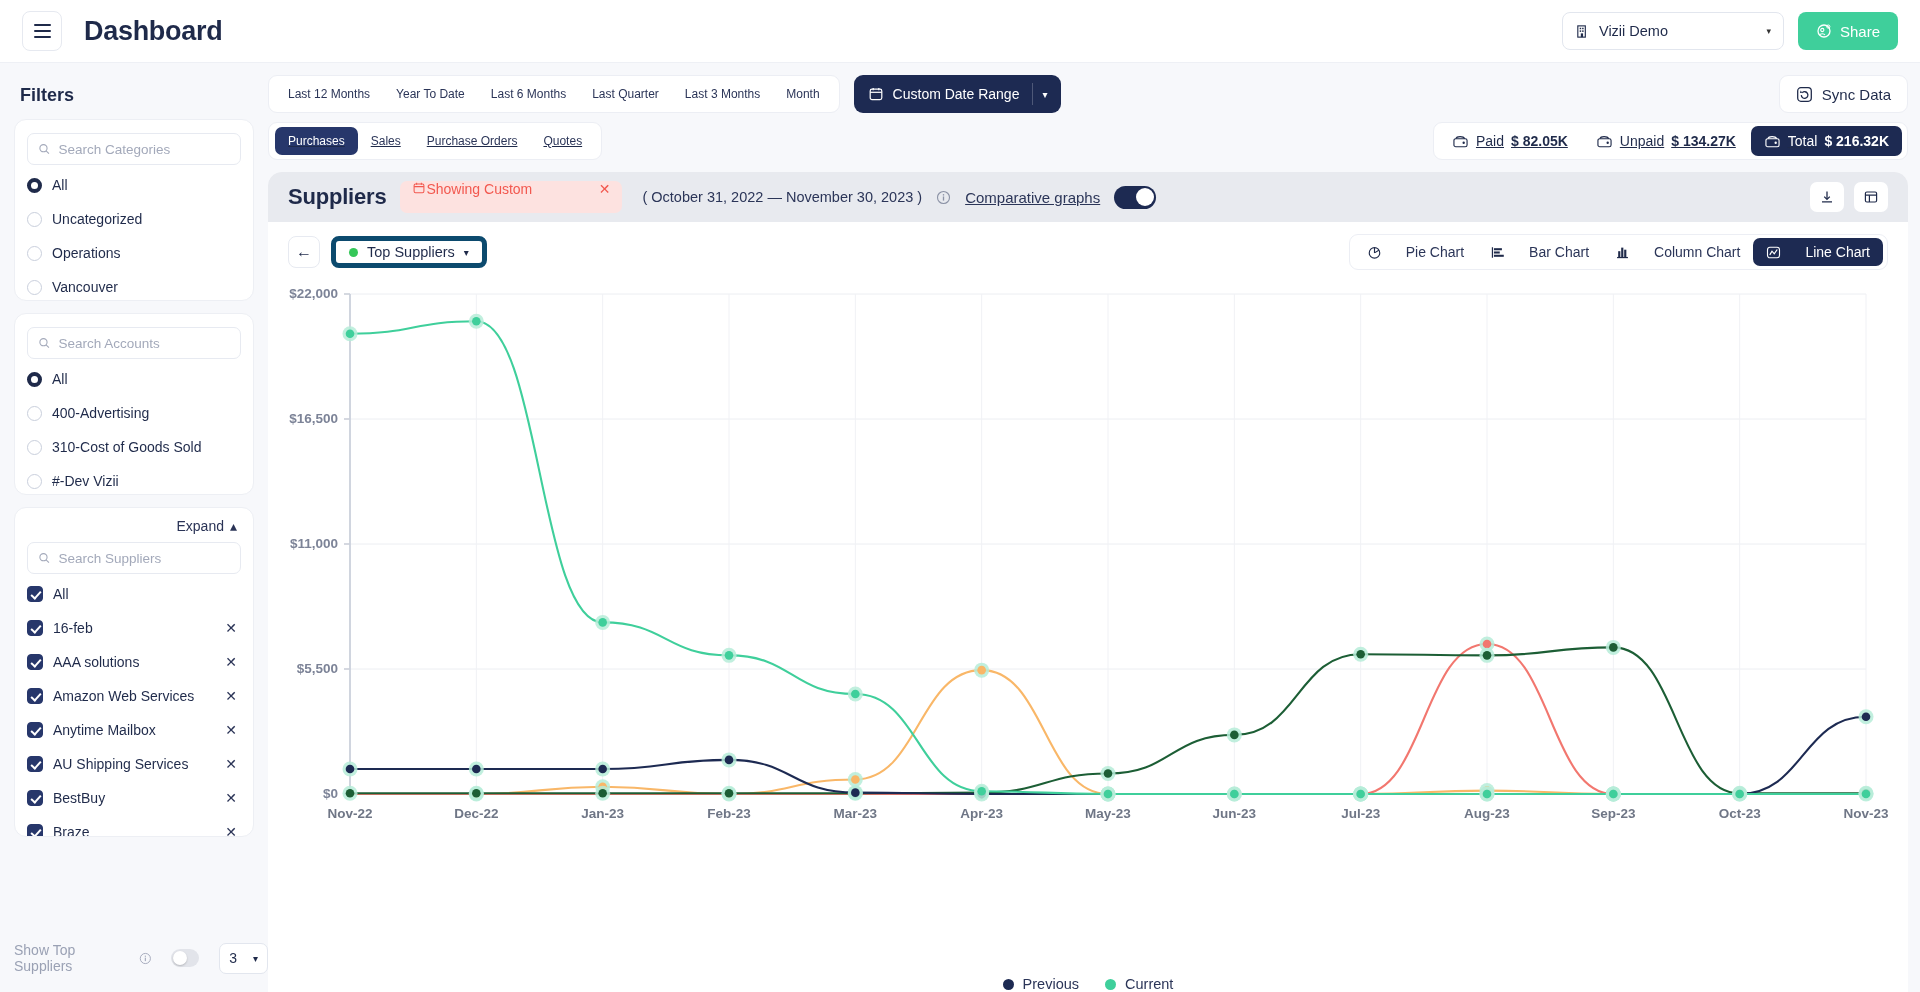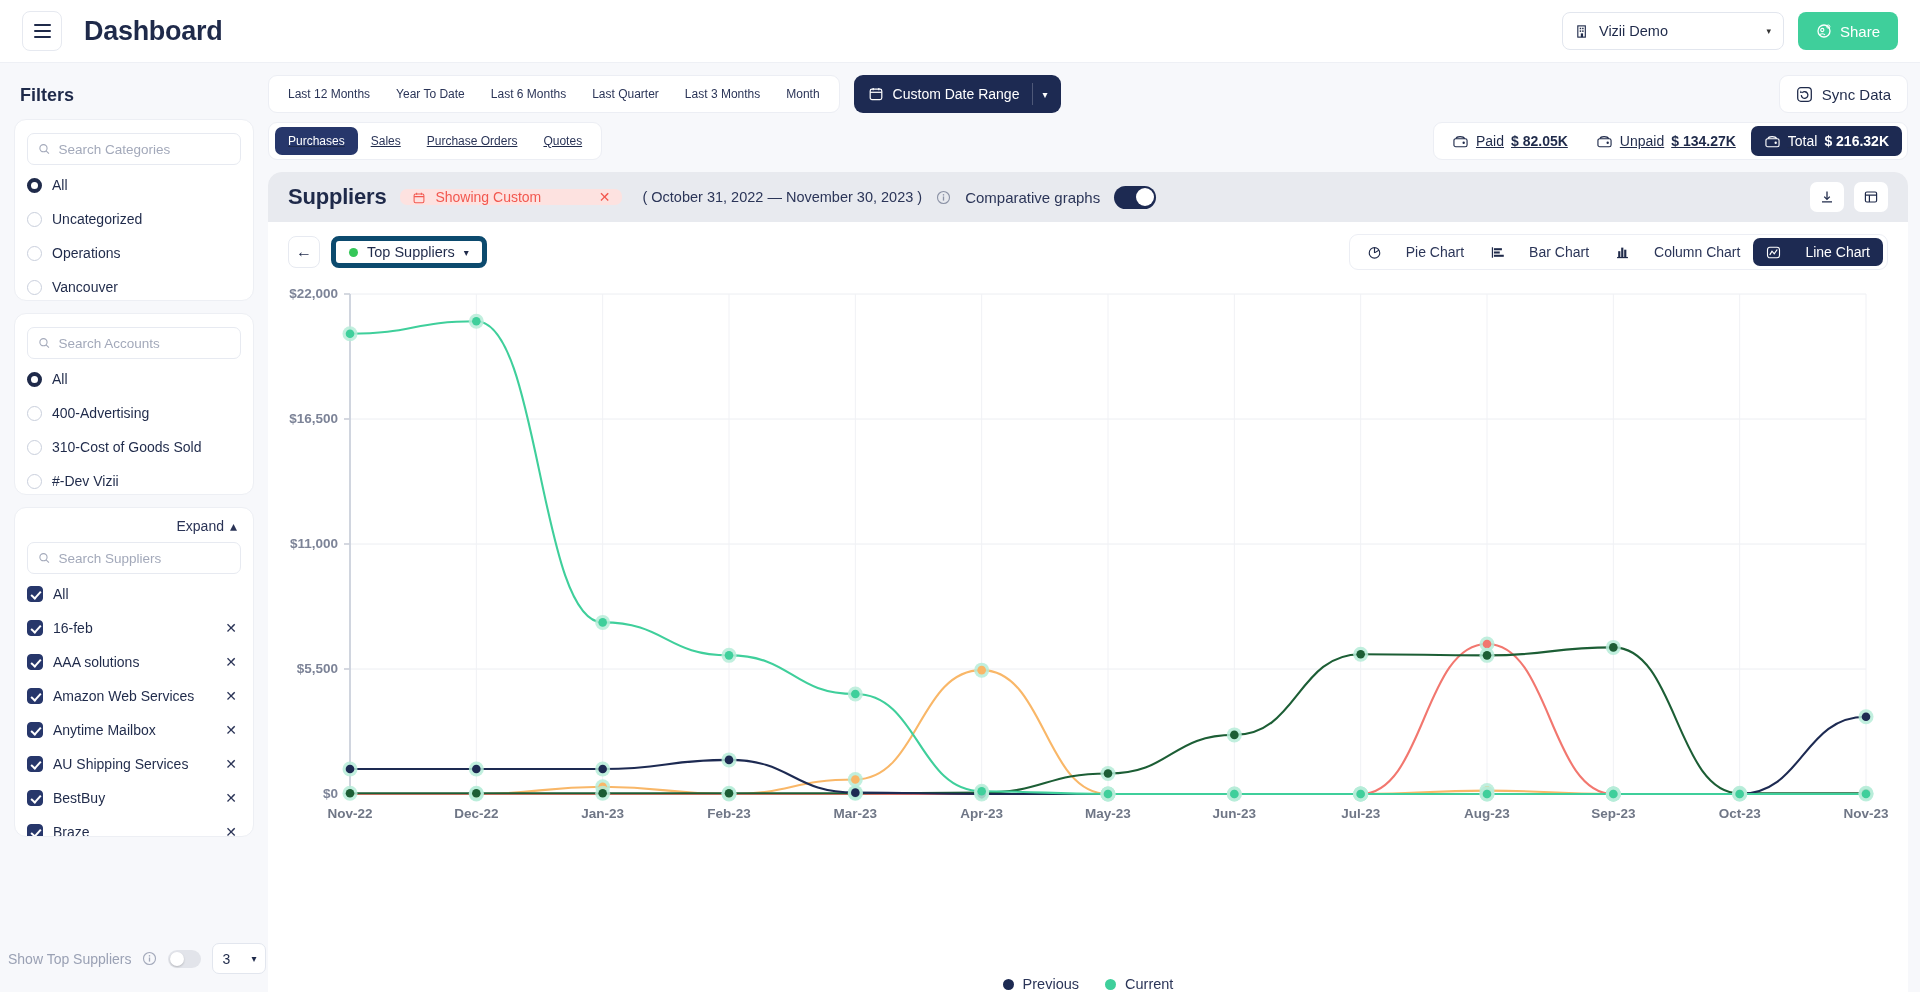--- a/index.html
+++ b/index.html
@@ -66,22 +66,22 @@
   .cbx.on { background: #27376b; border-color: #27376b;}
   .cbx.on::after {
     content: ""; position: absolute; left: 5px; top: 1.5px; width: 4px; height: 8px;
     border: solid #fff; border-width: 0 2px 2px 0; transform: rotate(42deg);
   }
   .sup-row { display:flex; align-items:center; gap:10px; height: 28px; margin-top: 6px; font-size: 14px;}
   .sup-row .x { margin-left: auto; color:#2a3356; font-size: 14px; cursor:pointer; padding-right: 4px;}
   .expand-row { display: flex; justify-content: flex-end; align-items: center; gap: 6px;
     font-size: 14px; color: #2a3356; cursor: pointer; padding: 2px 4px 8px 0;}
   .show-top {
-    position: absolute; left: 8px; bottom: 18px; display: flex; align-items: center;
-    gap: 11px; font-size: 14px; color: #9aa1b4;
+    position: absolute; left: 14px; bottom: 18px; display: flex; align-items: center;
+    gap: 20px; font-size: 14px; color: #9aa1b4;
   }
   .toggle-sm { width: 33px; height: 18px; border-radius: 10px; background: #e2e4ea; position: relative; cursor:pointer;}
   .toggle-sm::after { content:""; position:absolute; left: 2px; top: 2px; width:14px; height:14px;
     border-radius:50%; background:#fff; box-shadow: 0 1px 2px rgba(0,0,0,.2);}
   .num-sel {
     width: 54px; height: 31px; border: 1px solid #e2e6ee; border-radius: 7px; background: #fff;
     display: flex; align-items: center; padding: 0 9px; font-size: 14px; color: #1f2a4a; cursor: pointer;
   }
   .num-sel .caret { margin-left: auto; font-size: 10px; }
   
@@ -115,26 +115,26 @@
   
   .chart-card {
     margin-top: 12px; background: #fff; border-radius: 14px 14px 0 0; flex: 1;
     display: flex; flex-direction: column; overflow: hidden;
   }
   .chart-head {
     background: #e8eaef; height: 50px; display: flex; align-items: center; padding: 0 20px; gap: 14px;
   }
   .chart-head h2 { font-size: 22px; font-weight: bold; letter-spacing: -0.2px;}
   .showing-pill {
-    background: #fde2e0; color: #f2584f; border-radius: 7px; height: 16px; width: 222px;
-    display: flex; align-items: flex-end; gap: 9px; padding: 0 12px; font-size: 14px; cursor: pointer;
+    background: #fde2e0; color: #f2584f; border-radius: 7px; height: 32px; width: 222px;
+    display: flex; align-items: flex-start; padding: 0 12px; font-size: 14px; cursor: pointer;
   }
   .showing-pill .x { margin-left: auto; font-size: 14px;}
   .daterange-txt { font-size: 14.5px; color: #2b3558; margin-left: 6px;}
-  .comp-label { font-size: 15px; color: #2b3558; }
+  .comp-label { font-size: 15px; color: #2b3558; text-decoration: underline; }
   .toggle-lg {
     width: 42px; height: 23px; border-radius: 13px; background: #1d2a52; position: relative; cursor: pointer;
   }
   .toggle-lg::after { content:""; position:absolute; right: 2.5px; top: 2.5px; width:18px; height:18px;
     border-radius:50%; background:#fff;}
   .head-right { margin-left: auto; display: flex; gap: 10px;}
   .icon-btn { width: 34px; height: 30px; border-radius: 7px; background: #fff; display:flex;
     align-items:center; justify-content:center; cursor: pointer;}
   .chart-toolbar { display: flex; align-items: center; padding: 12px 20px 0 20px;}
   .back-btn { width: 32px; height: 32px; border: 1px solid #e7eaf1; border-radius: 8px; background:#fff;

